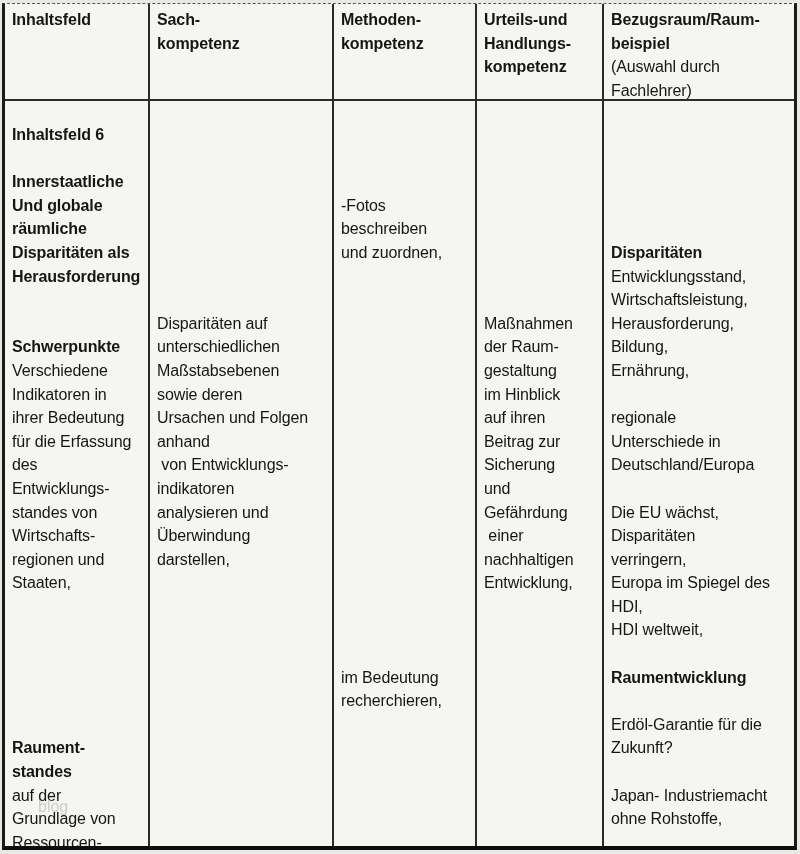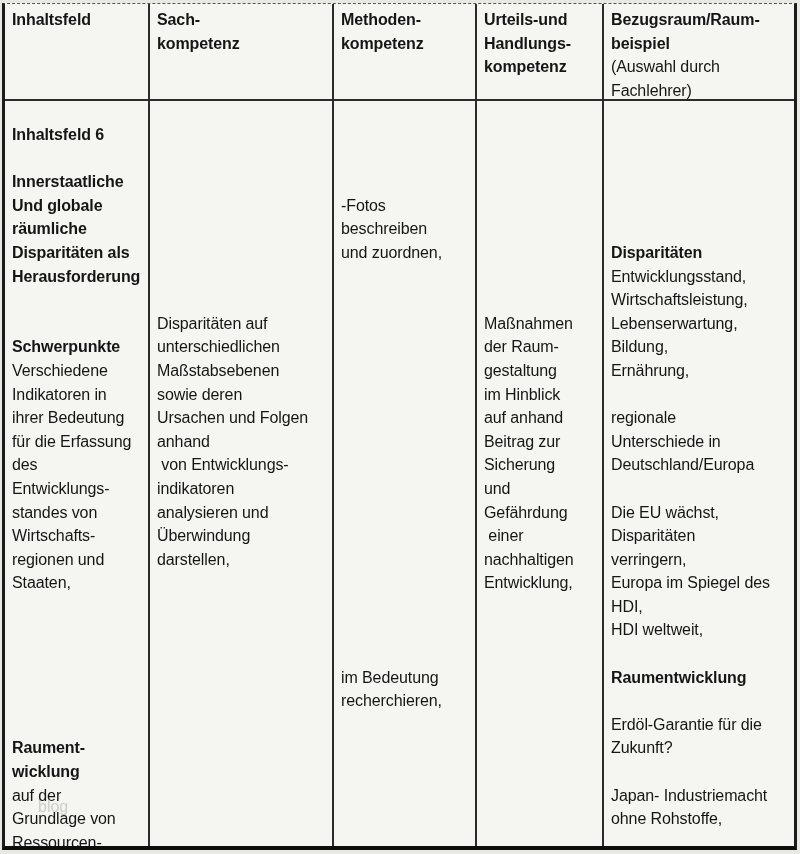--- a/index.html
+++ b/index.html
@@ -117,21 +117,21 @@
         <div class="line">Wirtschafts-</div>
         <div class="line">regionen und</div>
         <div class="line">Staaten,</div>
         <div class="line">&nbsp;</div>
         <div class="line">&nbsp;</div>
         <div class="line">&nbsp;</div>
         <div class="line">&nbsp;</div>
         <div class="line">&nbsp;</div>
         <div class="line">&nbsp;</div>
         <div class="line bold">Raument-</div>
-        <div class="line bold">wicklung</div>
+        <div class="line bold">standes</div>
         <div class="line">auf der</div>
         <div class="line">Grundlage von</div>
         <div class="line">Ressourcen-</div>
       </div>
       <div class="cell">
         <div class="line">&nbsp;</div>
         <div class="line">&nbsp;</div>
         <div class="line">&nbsp;</div>
         <div class="line">&nbsp;</div>
         <div class="line">&nbsp;</div>
@@ -183,39 +183,39 @@
         <div class="line">&nbsp;</div>
         <div class="line">&nbsp;</div>
         <div class="line">&nbsp;</div>
         <div class="line">&nbsp;</div>
         <div class="line">&nbsp;</div>
         <div class="line">&nbsp;</div>
         <div class="line">Maßnahmen</div>
         <div class="line">der Raum-</div>
         <div class="line">gestaltung</div>
         <div class="line">im Hinblick</div>
-        <div class="line">auf anhand</div>
+        <div class="line">auf ihren</div>
         <div class="line">Beitrag zur</div>
         <div class="line">Sicherung</div>
         <div class="line">und</div>
         <div class="line">Gefährdung</div>
         <div class="line"> einer</div>
         <div class="line">nachhaltigen</div>
         <div class="line">Entwicklung,</div>
       </div>
       <div class="cell">
         <div class="line">&nbsp;</div>
         <div class="line">&nbsp;</div>
         <div class="line">&nbsp;</div>
         <div class="line">&nbsp;</div>
         <div class="line">&nbsp;</div>
         <div class="line bold">Disparitäten</div>
         <div class="line">Entwicklungsstand,</div>
         <div class="line">Wirtschaftsleistung,</div>
-        <div class="line">Lebenserwartung,</div>
+        <div class="line">Herausforderung,</div>
         <div class="line">Bildung,</div>
         <div class="line">Ernährung,</div>
         <div class="line">&nbsp;</div>
         <div class="line">regionale</div>
         <div class="line">Unterschiede in</div>
         <div class="line">Deutschland/Europa</div>
         <div class="line">&nbsp;</div>
         <div class="line">Die EU wächst,</div>
         <div class="line">Disparitäten</div>
         <div class="line">verringern,</div>

